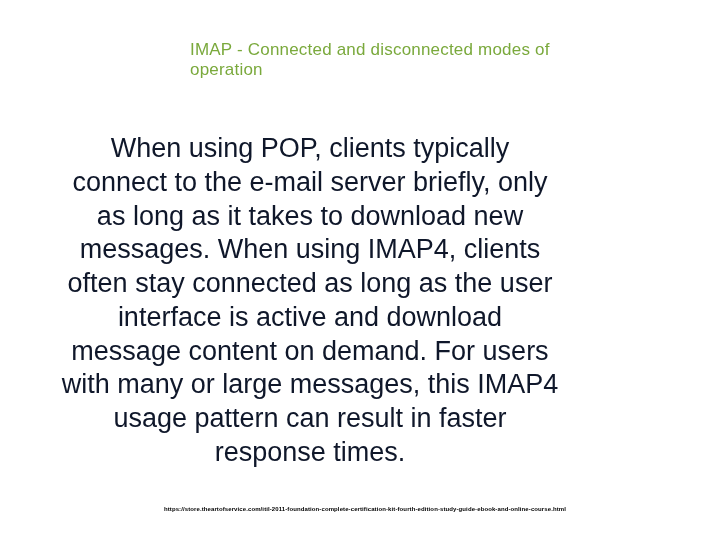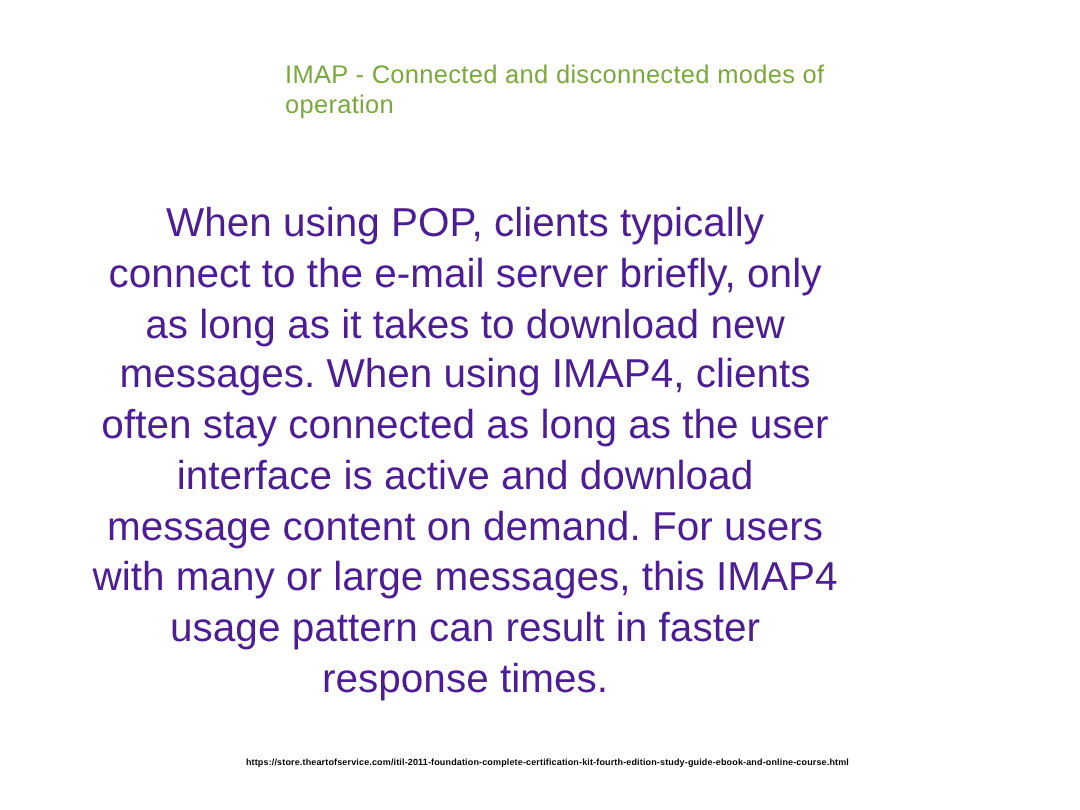--- a/index.html
+++ b/index.html
@@ -18,21 +18,21 @@
   .title {
     color: #7aa93c;
     font-size: 17px;
     font-weight: 400;
     text-align: left;
     margin-left: 140px;
     margin-top: 0px;
     letter-spacing: 0.2px;
   }
   .body-text {
-    color: #4c1d95;
+    color: #0f172a;
     font-size: 27px;
     font-weight: 400;
     text-align: center;
     line-height: 1.25;
     margin-top: 52px;
     padding: 0 10px;
   }
   .bullet-row {
     display: flex;
     align-items: flex-start;

